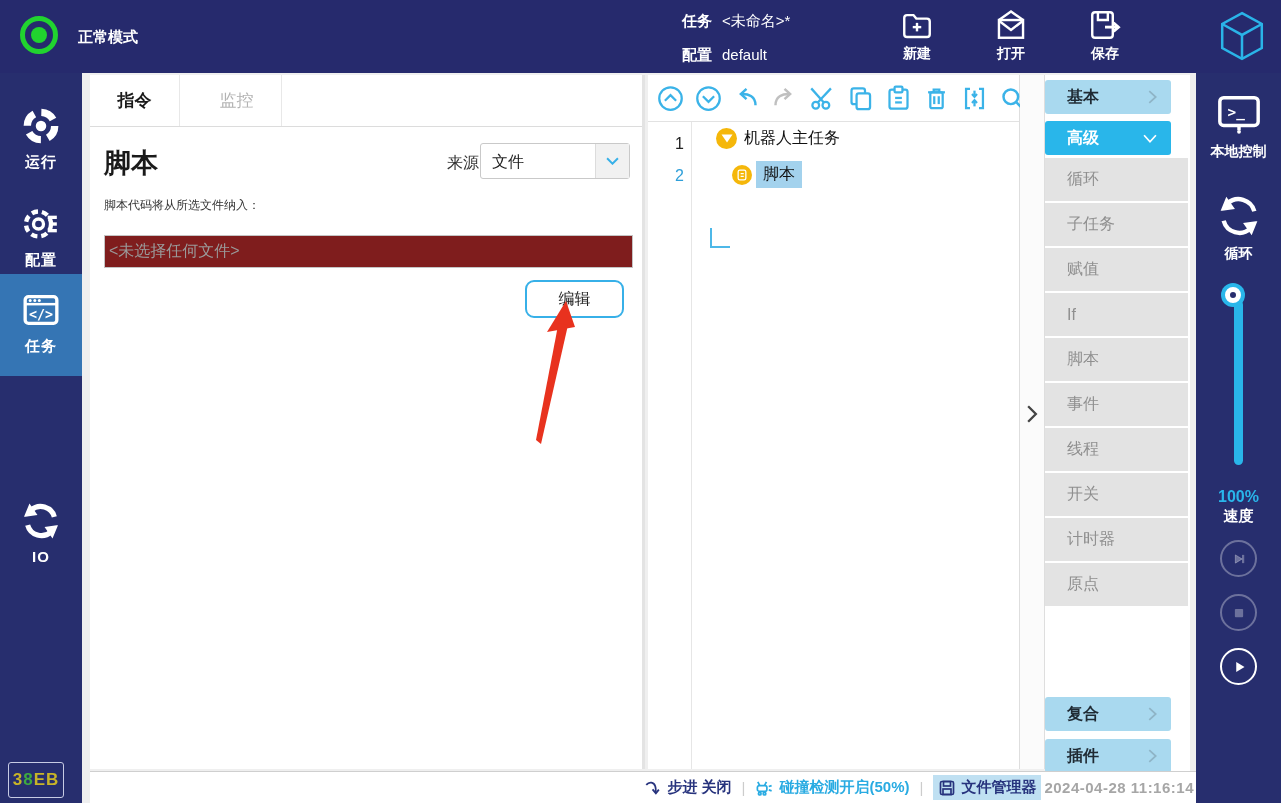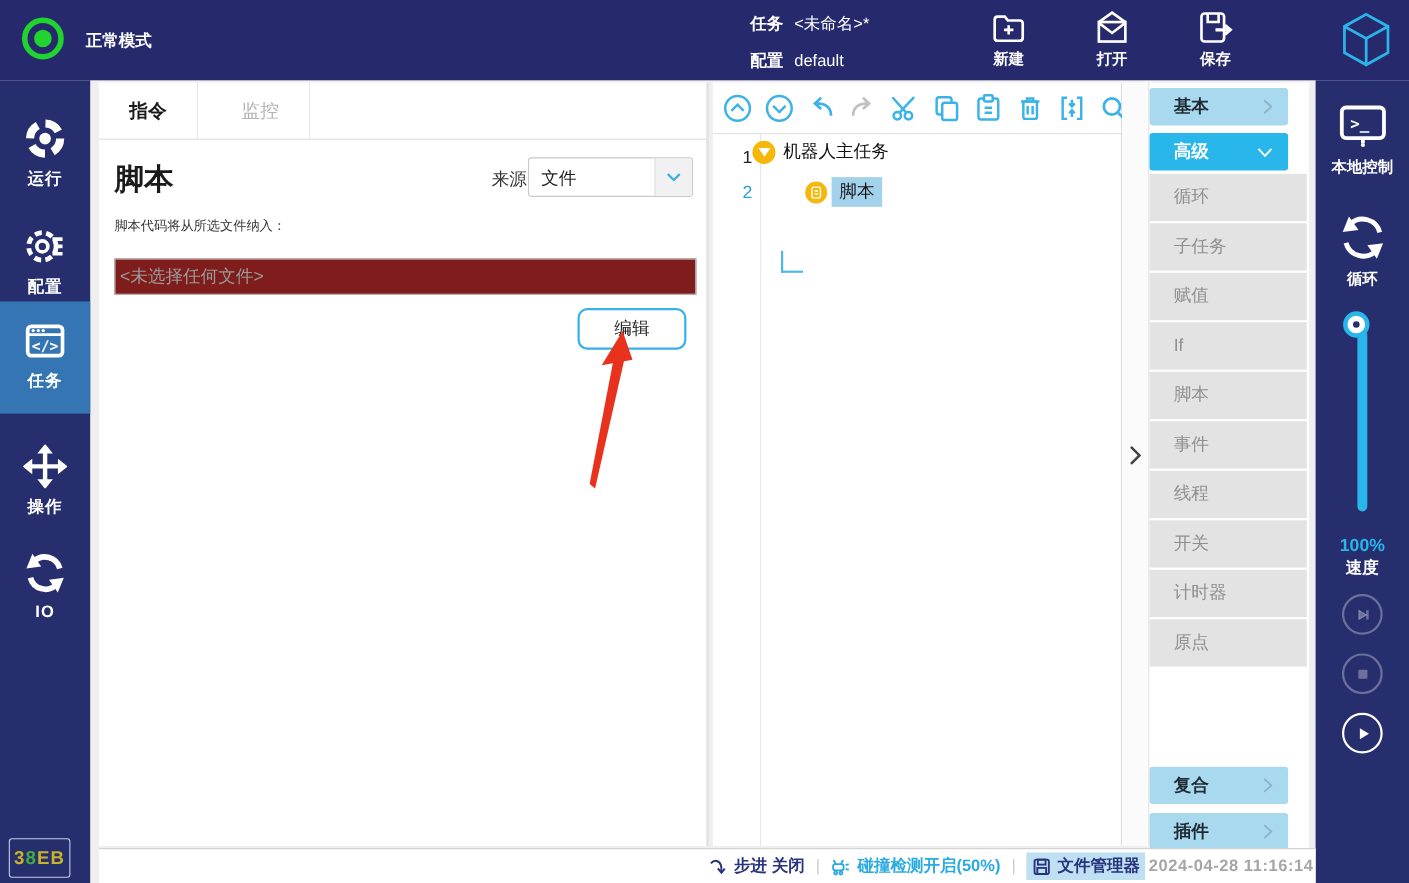--- a/index.html
+++ b/index.html
@@ -178,33 +178,20 @@
         <rect x="2.5" y="4" width="19" height="16" rx="2" stroke-width="2"></rect>
         <line x1="2.5" y1="8.5" x2="21.5" y2="8.5" stroke-width="1.5"></line>
         <circle cx="5.5" cy="6.3" r="0.9" fill="#fff" stroke="none"></circle>
         <circle cx="8.3" cy="6.3" r="0.9" fill="#fff" stroke="none"></circle>
         <circle cx="11" cy="6.3" r="0.9" fill="#fff" stroke="none"></circle>
         <text x="12" y="17.2" font-size="8" font-weight="bold" text-anchor="middle" fill="#fff" stroke="none" font-family="'DejaVu Sans Mono',monospace">&lt;/&gt;</text>
       </svg>
     </span>
     <span class="lbl">任务</span>
   </div>
-  <div class="nav-item" style="top:315px;">
-    <span>
-      <svg width="40" height="40" viewBox="0 0 24 24" fill="#fff" stroke="#fff">
-        <line x1="12" y1="4" x2="12" y2="20" stroke-width="2.4"></line>
-        <line x1="4" y1="12" x2="20" y2="12" stroke-width="2.4"></line>
-        <polygon points="12,0.5 8.8,4.5 15.2,4.5"></polygon>
-        <polygon points="12,23.5 8.8,19.5 15.2,19.5"></polygon>
-        <polygon points="0.5,12 4.5,8.8 4.5,15.2"></polygon>
-        <polygon points="23.5,12 19.5,8.8 19.5,15.2"></polygon>
-      </svg>
-    </span>
-    <span class="lbl">操作</span>
-  </div>
   <div class="nav-item" style="top:401px;justify-content:center;">
     <span>
       <svg width="40" height="40" viewBox="0 0 24 24" fill="#fff" stroke="#fff">
         <path d="M20,9.5 A8.5,8.5 0 0 0 6,5.5" fill="none" stroke-width="3.1"></path>
         <polygon points="2.6,8.9 9,8 5.2,2.5"></polygon>
         <path d="M4,14.5 A8.5,8.5 0 0 0 18,18.5" fill="none" stroke-width="3.1"></path>
         <polygon points="21.4,15.1 15,16 18.8,21.5"></polygon>
       </svg>
     </span>
     <span class="lbl">IO</span>
@@ -315,21 +302,21 @@
       <svg viewBox="0 0 24 24" width="27" height="27" fill="none" stroke="currentColor" stroke-width="2.2">
           <circle cx="10.5" cy="10.5" r="6.5"></circle>
           <line x1="15.5" y1="15.5" x2="21" y2="21"></line>
         </svg>
     </span>
   </div>
 
   <div class="numcol"></div>
 
   <span class="tnum" style="top:60px; color:#222;">1</span>
-  <div class="trow" style="left:36px; top:53px;">
+  <div class="trow" style="left:68px; top:53px;">
     <span class="node-circle">
       <svg width="12" height="9" viewBox="0 0 12 9">
           <polygon points="0.5,0.5 11.5,0.5 6,8.5" fill="#fff"></polygon>
         </svg>
     </span>
     <span class="tlabel">机器人主任务</span>
   </div>
 
   <span class="tnum" style="top:92px; color:#2e9fd9;">2</span>
   <div class="connector"></div>

